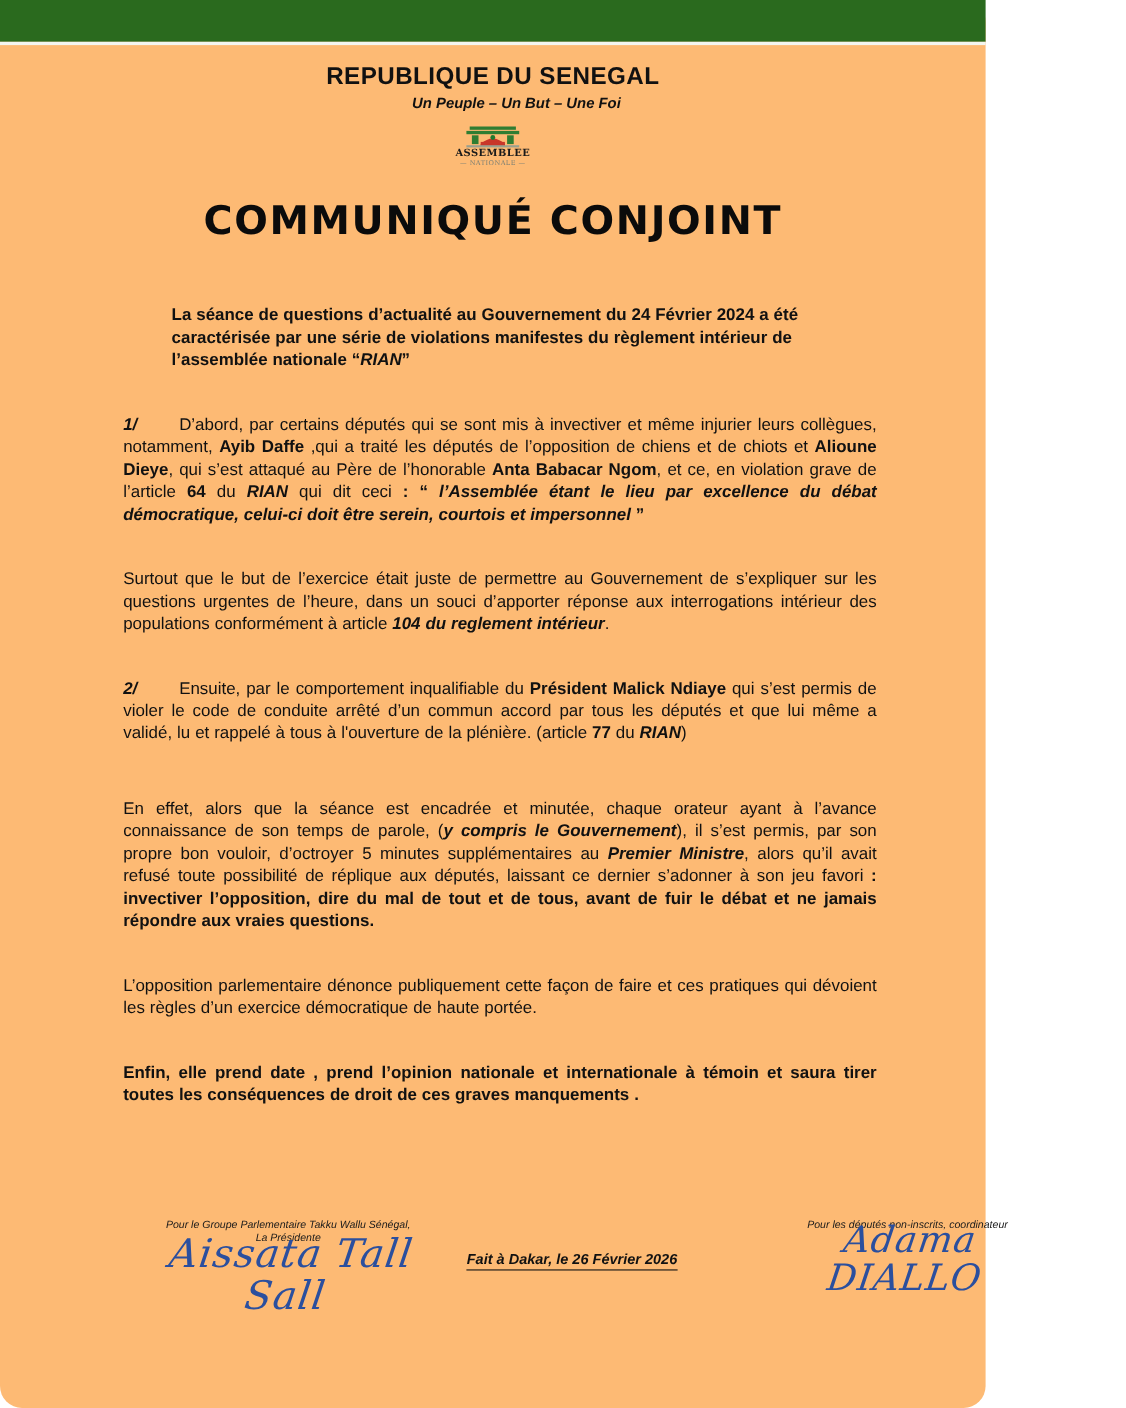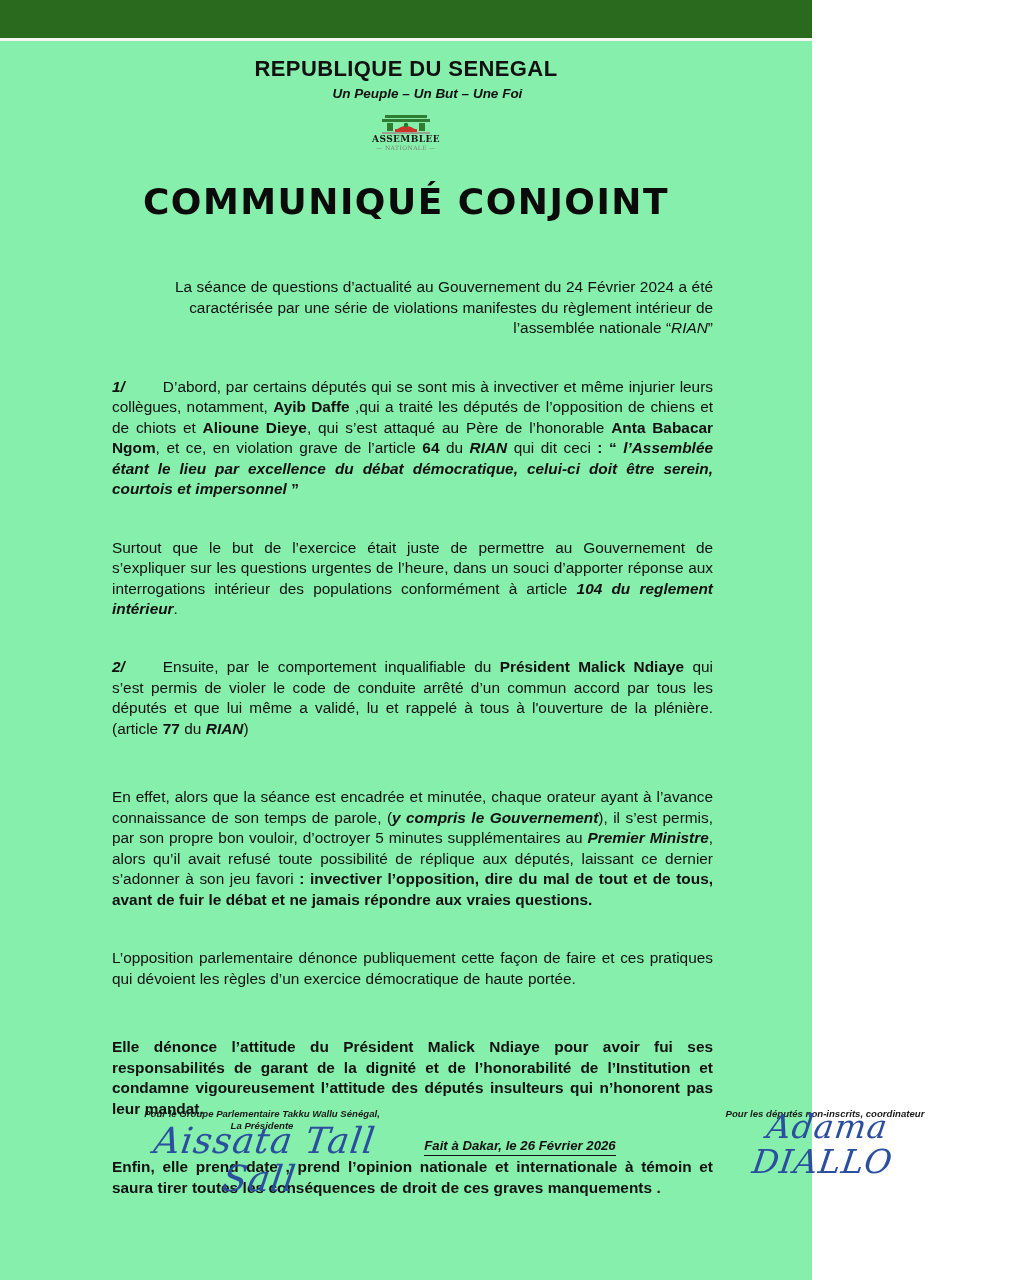--- a/index.html
+++ b/index.html
@@ -10,25 +10,26 @@
   body {
     width: 1024px;
     height: 1280px;
     font-family: "Liberation Sans", sans-serif;
     color: #000000;
     position: relative;
     overflow: hidden;
   }
 
   .page {
-    width: 812px;
+    width: 896px;
     height: 1280px;
-    background: #86efac;
+    background: #fdba74;
     position: relative;
     box-sizing: border-box;
+    border-radius: 20px;
   }
 
   
   .top-banner {
     width: 100%;
     height: 38px;
     background: #2a6a1e;
   }
   .banner-underline {
     width: 100%;
@@ -86,23 +87,24 @@
   }
   .para {
     font-size: 15.4px;
     line-height: 1.33;
     text-align: justify;
     color: #111111;
     margin-top: 22px;
     word-spacing: 0.2px;
   }
   .para.lead {
-    font-weight: normal;
+    font-weight: bold;
     margin-top: 55px;
-    text-align: right;
+    text-align: left;
+    margin-left: 44px;
   }
   .para.bolditalic {
     font-weight: bold;
     font-style: italic;
   }
   .para.bold {
     font-weight: bold;
   }
   .para.gap-lg { margin-top: 38px; }
   .para.gap-xl { margin-top: 48px; }
@@ -124,21 +126,21 @@
   .sig-block {
     position: absolute;
     text-align: center;
   }
   .sig-left  { left: 112px;  width: 300px; }
   .sig-mid   { left: 395px;  width: 250px; top: 28px; }
   .sig-right { left: 700px;  width: 250px; text-align: center; }
 
   .sig-caption {
     font-size: 9.6px;
-    font-weight: bold;
+    font-weight: normal;
     font-style: italic;
     color: #1a1a1a;
     line-height: 1.25;
     white-space: nowrap;
   }
 
   .sig-name {
     font-family: "DejaVu Serif", serif;
     font-style: italic;
     color: #2b4f9e;
@@ -200,21 +202,20 @@
 
     <p class="para gap-lg"><span>Surtout que le but de l’exercice était juste de permettre au Gouvernement de s’expliquer sur les questions urgentes de l’heure, dans un souci d’apporter réponse aux interrogations intérieur des populations conformément à article </span><span class="bi">104 du reglement intérieur</span><span>.</span></p>
 
 
     <p class="para gap-lg"><span class="num">2/</span><span class="indent"></span><span>Ensuite, par le comportement inqualifiable du </span><b>Président Malick Ndiaye</b><span> qui s’est permis de violer le code de conduite arrêté d’un commun accord par tous les députés et que lui même a validé, lu et rappelé à tous  à l'ouverture  de la plénière.  (article </span><b>77</b><span> du </span><span class="bi">RIAN</span><span>)</span></p>
 
     <p class="para gap-xl"><span>En effet, alors que la séance est encadrée et minutée, chaque orateur ayant à l’avance connaissance  de son temps de parole, (</span><span class="bi">y compris le Gouvernement</span><span>), il s’est permis, par son propre bon vouloir, d’octroyer 5 minutes supplémentaires au </span><span class="bi">Premier Ministre</span><span>, alors qu’il avait refusé toute possibilité de réplique aux députés, laissant ce dernier s’adonner à son jeu favori </span><b>: invectiver l’opposition, dire du mal de tout et de tous, avant de fuir le débat et ne jamais répondre aux vraies questions.</b></p>
 
     <p class="para gap-lg">L’opposition parlementaire dénonce publiquement cette façon de faire et ces pratiques qui dévoient les règles d’un exercice démocratique de haute portée.</p>
 
-    <p class="para bold gap-xl">Elle dénonce l’attitude du Président Malick Ndiaye pour avoir fui ses responsabilités de garant de la dignité et de l’honorabilité de l’Institution et condamne vigoureusement l’attitude des députés insulteurs qui n’honorent pas leur mandat.</p>
 
     <p class="para bold gap-lg">Enfin, elle prend date , prend l’opinion  nationale et internationale à témoin et saura tirer toutes les conséquences de droit de ces graves manquements .</p>
 
   </div>
 
   <div class="signatures">
 
     <div class="sig-block sig-left">
       <div class="sig-caption">Pour le Groupe Parlementaire Takku Wallu Sénégal,</div>
       <div class="sig-caption">La Présidente</div>

